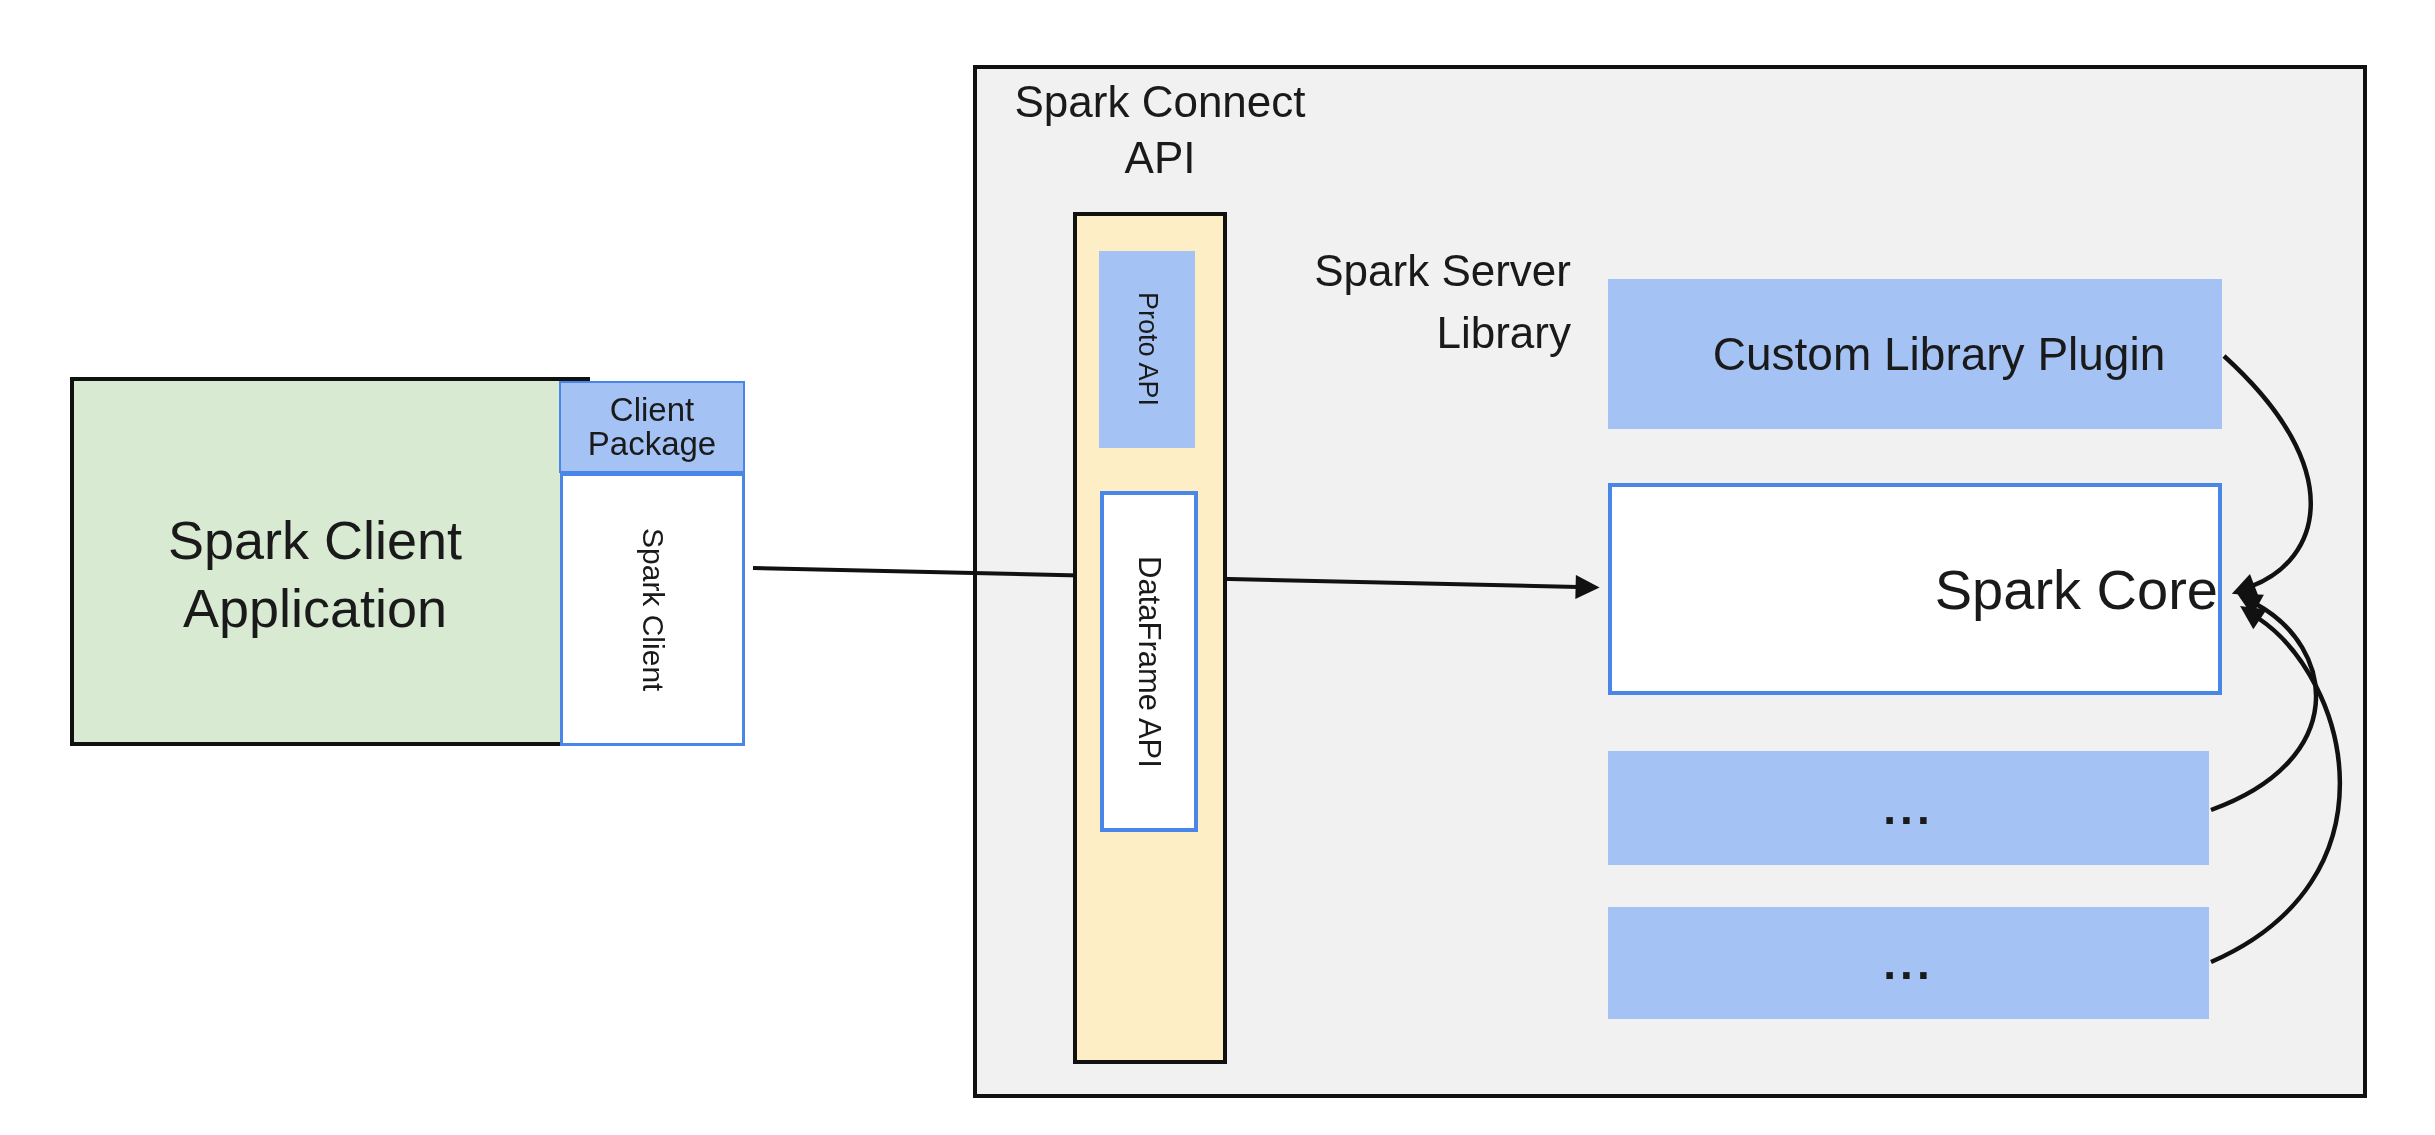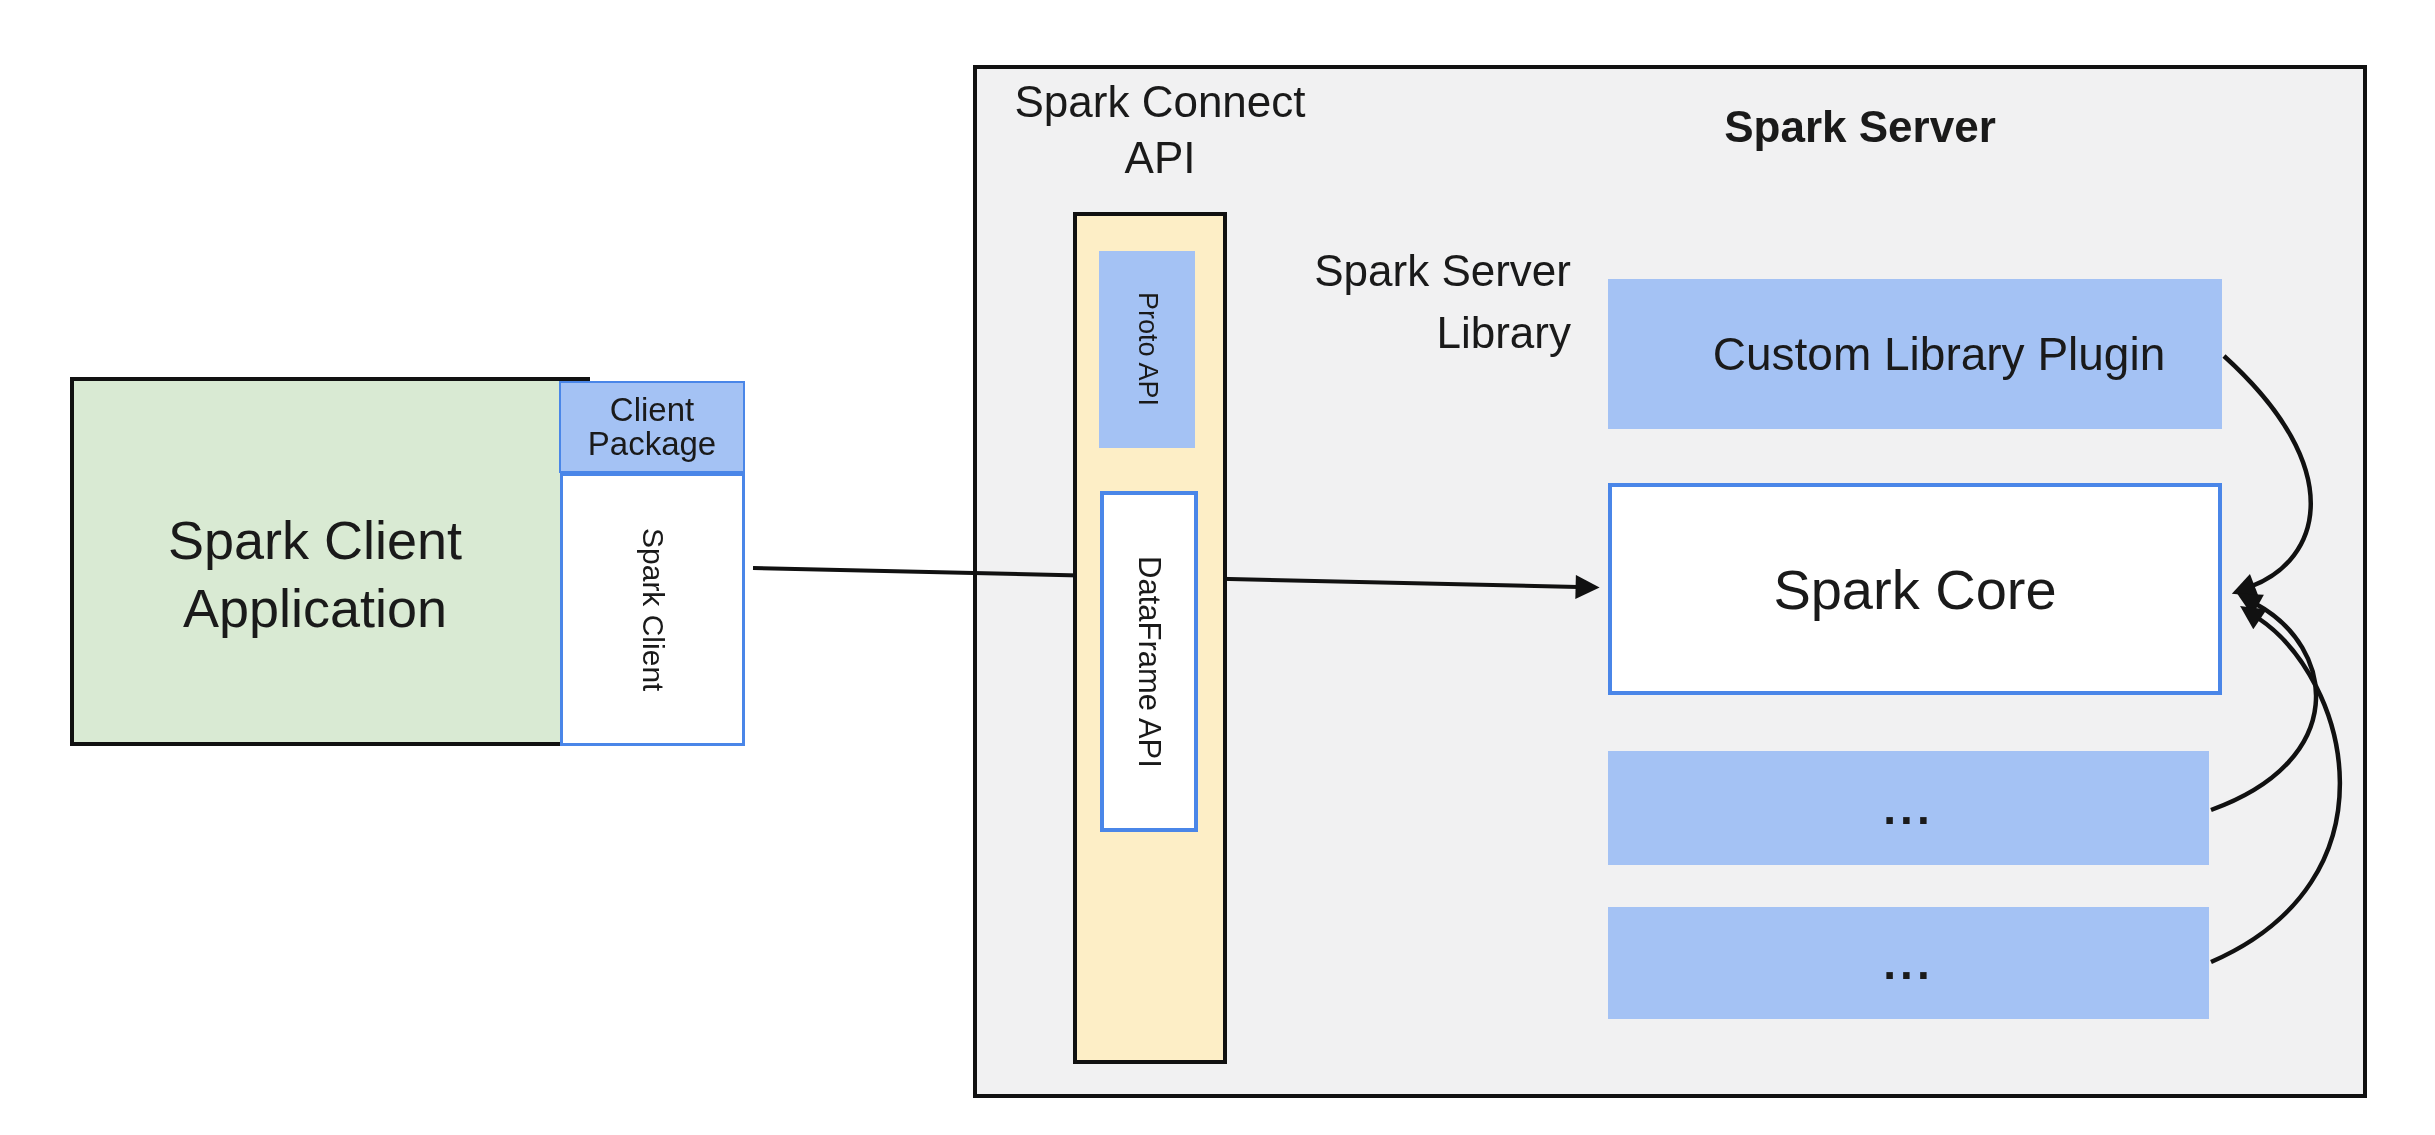--- a/index.html
+++ b/index.html
@@ -72,21 +72,21 @@
   .plugin-box{
     left:1608px;top:279px;width:614px;height:150px;
     background:#a4c2f4;z-index:2;
     display:flex;align-items:center;justify-content:center;
     font-size:46px;
     padding-left:48px;
   }
   .core-box{
     left:1608px;top:483px;width:614px;height:212px;
     background:#ffffff;border:4px solid #4a86e8;z-index:2;
-    display:flex;align-items:center;justify-content:center;
+    display:flex;align-items:center;justify-content:flex-end;
     font-size:56px;
   }
   .dots-box{
     left:1608px;width:601px;
     background:#a4c2f4;z-index:2;
     display:flex;align-items:center;justify-content:center;
     font-size:46px;font-weight:bold;letter-spacing:4px;
   }
   .dots-1{top:751px;height:114px;}
   .dots-2{top:907px;height:112px;}
@@ -125,21 +125,20 @@
 
   <div class="abs cream-box"></div>
   <div class="abs proto-box">
     <span class="vtext">Proto API</span>
   </div>
   <div class="abs dataframe-box">
     <span class="vtext">DataFrame API</span>
   </div>
   <div class="abs server-library-label">Spark Server Library</div>
 
-  <div class="abs server-title">Spark Server</div>
   <div class="abs plugin-box">
     <span>Custom Library Plugin</span>
   </div>
   <div class="abs core-box">
     <span>Spark Core</span>
   </div>
   <div class="abs dots-box dots-1">
     <span>...</span>
   </div>
   <div class="abs dots-box dots-2">

